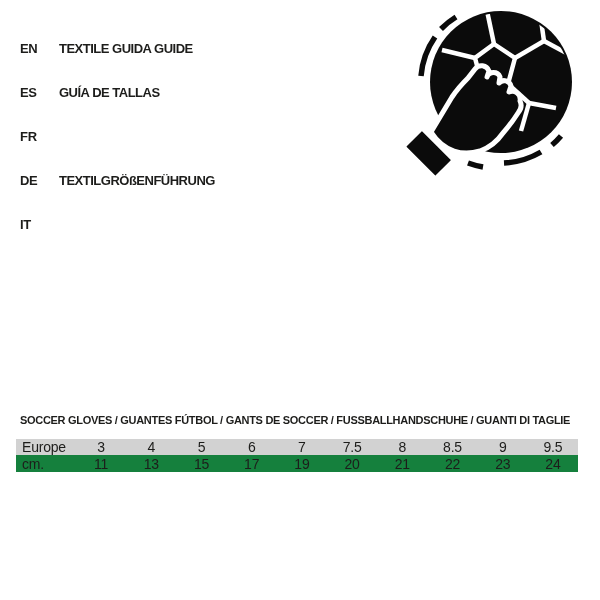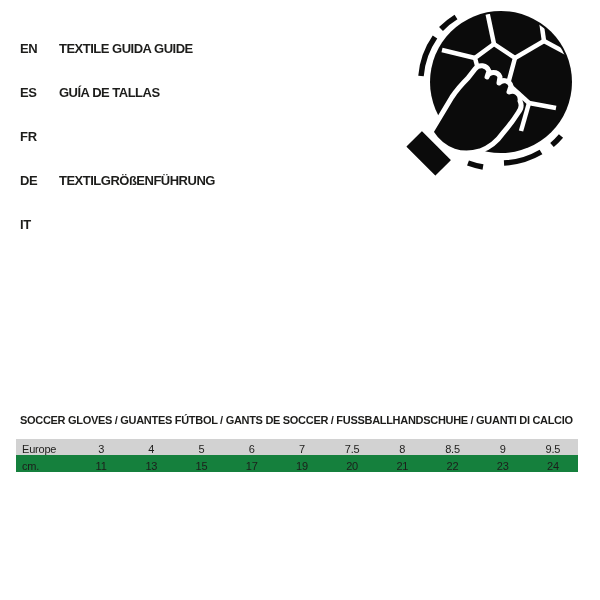--- a/index.html
+++ b/index.html
@@ -13,21 +13,21 @@
   .lang-code{width:39px;font-weight:bold;font-size:13px;letter-spacing:-0.3px;}
   .lang-label{font-weight:bold;font-size:13px;letter-spacing:-0.5px;white-space:nowrap;}
   
   .icon-wrap{position:absolute;left:398px;top:0;width:192px;height:192px;}
   
   .size-table{position:absolute;left:16px;top:414px;width:562px;}
   .table-title{
     font-weight:bold;font-size:11px;letter-spacing:-0.3px;white-space:nowrap;
     padding-left:4px;line-height:13px;
   }
-  .size-row{display:flex;align-items:flex-end;font-size:11px;letter-spacing:-0.2px;}
+  .size-row{display:flex;align-items:center;font-size:14px;letter-spacing:-0.2px;}
   .size-row.row-europe{margin-top:12px;height:16px;background:#d2d2d2;}
   .size-row.row-cm{height:17px;background:#15803d;}
   .row-label{width:60px;padding-left:6px;box-sizing:border-box;white-space:nowrap;}
   .cell{flex:1;text-align:center;}
 </style>
 </head>
 <body>
 
 <div class="lang-block">
   <div class="lang-row">
@@ -97,21 +97,21 @@
              A 8 8 0 0 1 122,101
              Q 125,107 120,113
              Q 113,124 105,133
              Q 96,146 82,151
              Q 68,155 56,151
              Q 42,146 33,132 Z" fill="#0b0b0b" stroke="#ffffff" stroke-width="5" stroke-linejoin="round"></path>
   </svg>
 </div>
 
 <div class="size-table">
-  <div class="table-title">SOCCER GLOVES / GUANTES FÚTBOL / GANTS DE SOCCER / FUSSBALLHANDSCHUHE / GUANTI DI CALCIO</div>
+  <div class="table-title">SOCCER GLOVES / GUANTES FÚTBOL / GANTS DE SOCCER / FUSSBALLHANDSCHUHE / GUANTI DI TAGLIE</div>
 
   <div class="size-row row-europe">
     <span class="row-label">Europe</span>
     <span class="cell">3</span>
     <span class="cell">4</span>
     <span class="cell">5</span>
     <span class="cell">6</span>
     <span class="cell">7</span>
     <span class="cell">7.5</span>
     <span class="cell">8</span>

